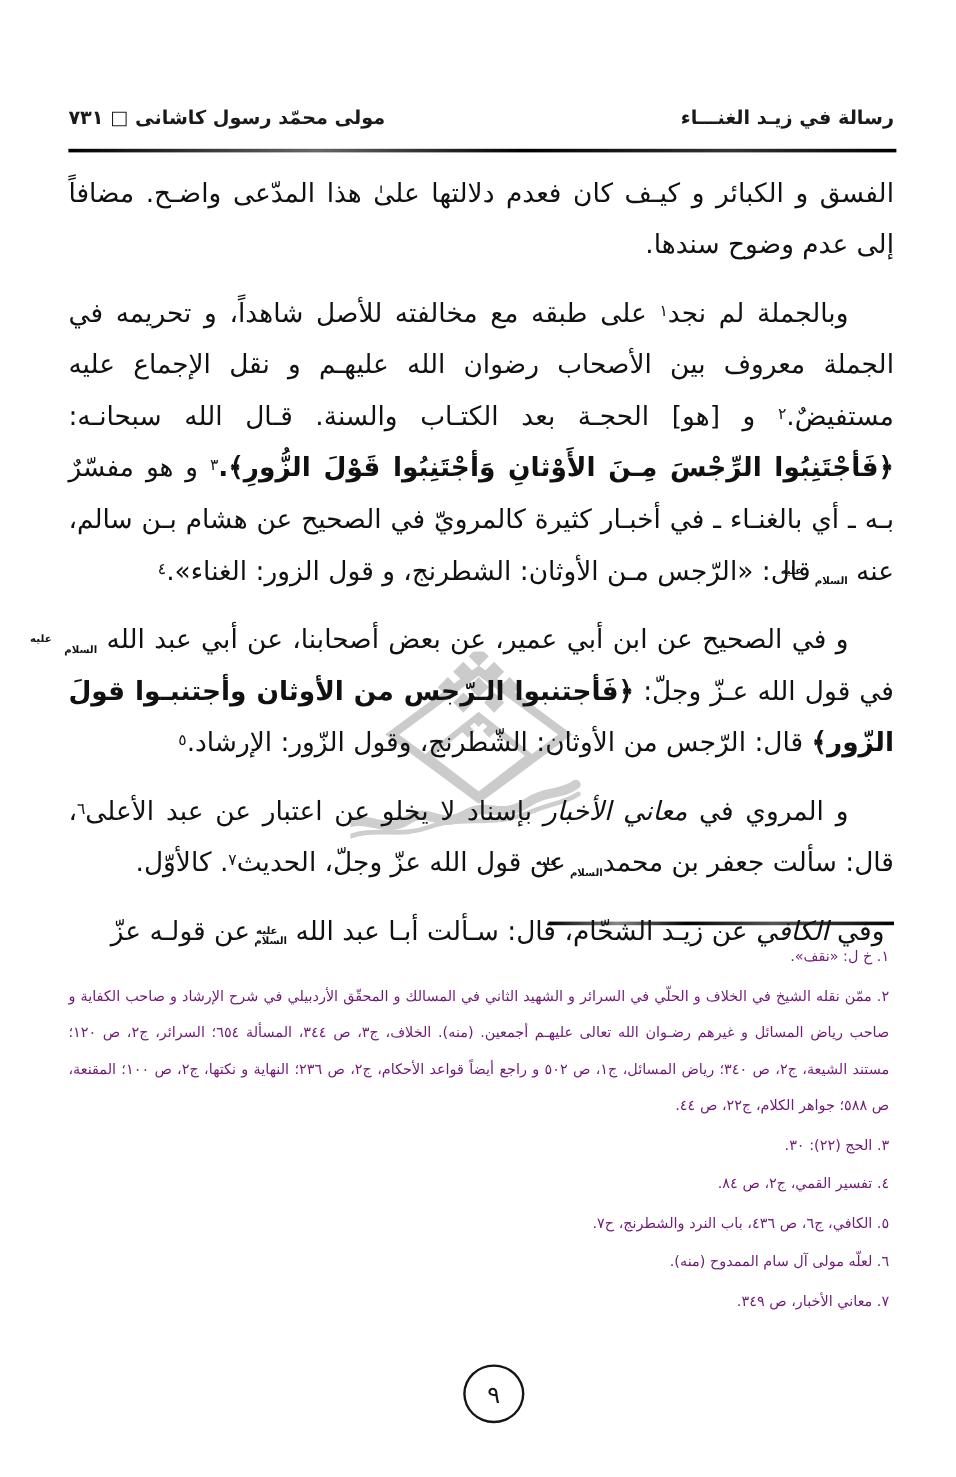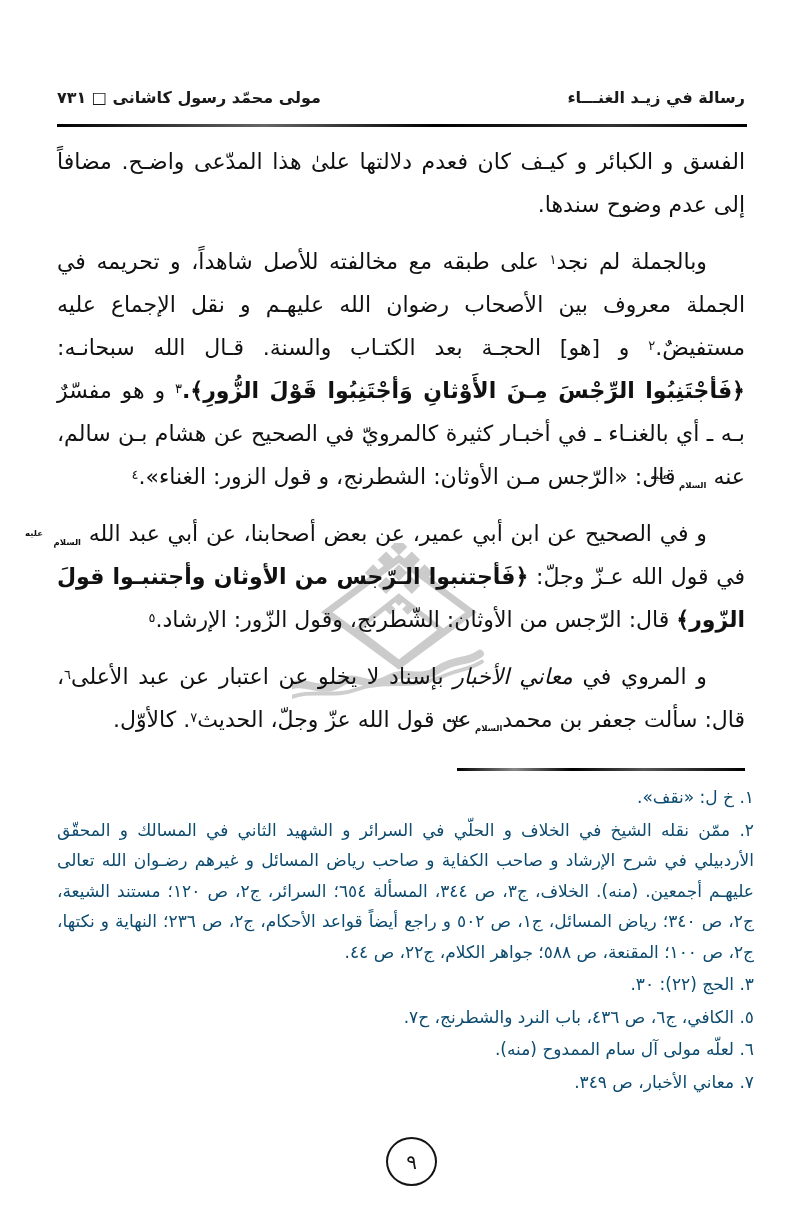--- a/index.html
+++ b/index.html
@@ -42,22 +42,22 @@
   .sym{
     display:inline-block;width:24px;font-size:8.5px;line-height:1.05;
     text-align:left;vertical-align:-4px;font-weight:bold;white-space:normal;
   }
   
   .fn-rule{
     position:absolute;top:768px;right:52px;width:288px;height:2.5px;
     background:linear-gradient(to left,#000 0%,#555 35%,#000 60%,#888 80%,#000 100%);
   }
   .footnotes{
-    position:absolute;top:782px;left:57px;right:43px;z-index:1;
-    font-size:17px;line-height:30.5px;text-align:justify;color:#0c4a6e;
+    position:absolute;top:782px;left:57px;right:56px;z-index:1;
+    font-size:12px;line-height:30.5px;text-align:justify;color:#701a75;
   }
   .footnote{margin:0 0 2px 0;}
   
   .page-number{
     position:absolute;top:1137px;left:386px;width:47px;height:45px;
     border:2.5px solid #151515;border-radius:50%;
     display:flex;align-items:center;justify-content:center;
     font-size:20px;color:#151515;z-index:1;background:#fff0;
   }
 </style>
@@ -107,28 +107,32 @@
     </p>
 
     <p class="indent">
       <span>و في الصحيح عن ابن أبي عمير، عن بعض أصحابنا، عن أبي عبد الله </span><span class="sym">عليه السلام</span><span> في قول الله عـزّ وجلّ: </span><span class="quran">﴿فَأجتنبوا الـرّجس من الأوثان وأجتنبـوا قولَ الزّور﴾</span><span> قال: الرّجس من الأوثان: الشّطرنج، وقول الزّور: الإرشاد.</span><sup class="fn-mark">٥</sup>
     </p>
 
     <p class="indent">
       <span>و المروي في </span><span class="book-title">معاني الأخبار</span><span> بإسناد لا يخلو عن اعتبار عن عبد الأعلى</span><sup class="fn-mark">٦</sup><span>، قال: سألت جعفر بن محمد</span><span class="sym">عليه السلام</span><span> عن قول الله عزّ وجلّ، الحديث</span><sup class="fn-mark">٧</sup><span>. كالأوّل.</span>
     </p>
 
+    <p class="small-indent">
+      <span>وفي </span><span class="book-title">الكافي</span><span> عن زيـد الشحّام، قال: سـألت أبـا عبد الله </span><span class="sym">عليه السلام</span><span> عن قولـه عزّ</span>
+    </p>
 
   </div>
 
   <div class="fn-rule"></div>
   <div class="footnotes">
     <div class="footnote">١. خ ل: «نقف».</div>
     <div class="footnote">٢. ممّن نقله الشيخ في الخلاف و الحلّي في السرائر و الشهيد الثاني في المسالك و المحقّق الأردبيلي في شرح الإرشاد و صاحب الكفاية و صاحب رياض المسائل و غيرهم رضـوان الله تعالى عليهـم أجمعين. (منه). الخلاف، ج٣، ص ٣٤٤، المسألة ٦٥٤؛ السرائر، ج٢، ص ١٢٠؛ مستند الشيعة، ج٢، ص ٣٤٠؛ رياض المسائل، ج١، ص ٥٠٢ و راجع أيضاً قواعد الأحكام، ج٢، ص ٢٣٦؛ النهاية و نكتها، ج٢، ص ١٠٠؛ المقنعة، ص ٥٨٨؛ جواهر الكلام، ج٢٢، ص ٤٤.</div>
     <div class="footnote">٣. الحج (٢٢): ٣٠.</div>
+    <div class="footnote">٤. تفسير القمي، ج٢، ص ٨٤.</div>
     <div class="footnote">٥. الكافي، ج٦، ص ٤٣٦، باب النرد والشطرنج، ح٧.</div>
     <div class="footnote">٦. لعلّه مولى آل سام الممدوح (منه).</div>
     <div class="footnote">٧. معاني الأخبار، ص ٣٤٩.</div>
   </div>
 
   <div class="page-number">
     <span>٩</span>
   </div>
 
 </div>

